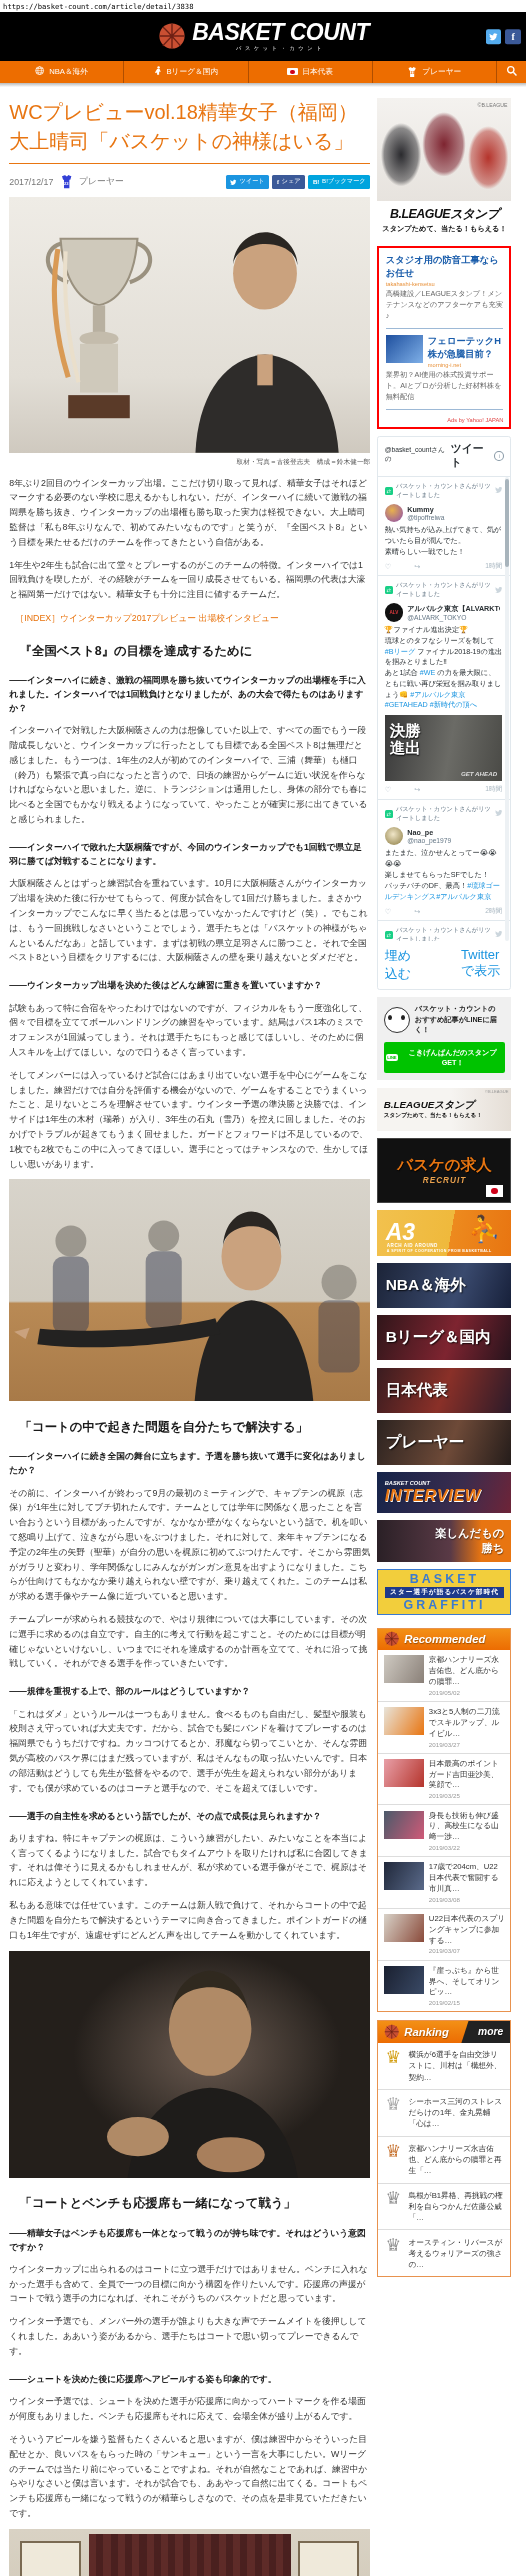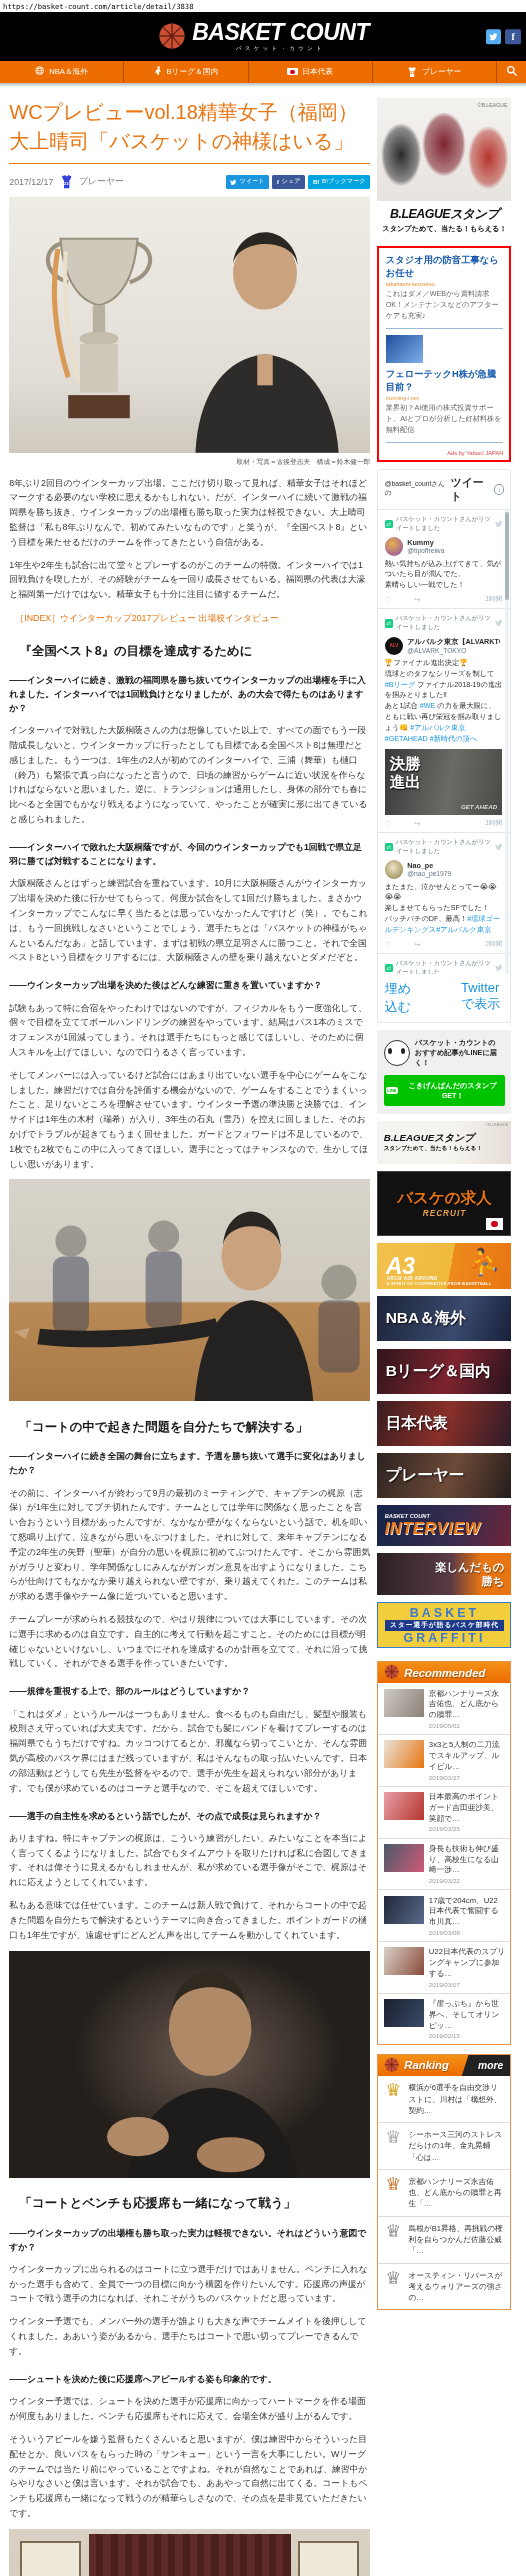--- a/index.html
+++ b/index.html
@@ -50,21 +50,21 @@
     linear-gradient(#f4f2ef,#e7e3de);position:relative;}
   .bl-credit{position:absolute;top:3.1px;right:4.1px;font-size:5.2px;color:#777;}
   .bl-txt{padding:4.1px 3.1px 5.2px;text-align:center;background:#fff;}
   .bl-t1{font-weight:bold;font-style:italic;font-size:12.4px;color:#111;letter-spacing:-0.5px;}
   .bl-t2{font-weight:bold;font-size:7.2px;color:#111;margin-top:1px;}
   .yh{border:2.1px solid #F00;background:#fff;padding:6.2px 6.2px 4.1px;}
   .yh-t{color:#1A5DAB;font-size:9.3px;font-weight:bold;line-height:1.4;cursor:pointer;}
   .yh-u{color:#E8923C;font-size:5.7px;margin-top:1px;}
   .yh-d{color:#666;font-size:7.2px;line-height:1.5;margin-top:2.1px;}
   .yh-sep{border-top:0.5px solid #9db9d6;margin:6.2px 0;}
-  .yh2{display:flex;gap:5.2px;flex-direction:column;}
+  .yh2{display:flex;gap:5.2px;}
   .yh2-img{width:37px;height:28px;flex:none;background:linear-gradient(135deg,#1e4f9e,#7fb0e8);}
   .yh-credit{color:#E04343;font-size:5.7px;text-align:right;margin-top:7.2px;}
   
   .twg{border:0.5px solid #E1E8ED;border-radius:2.6px;background:#fff;}
   .twg-head{padding:5.2px 6.2px;border-bottom:0.5px solid #E1E8ED;font-size:6.7px;color:#292F33;display:flex;align-items:baseline;gap:1px;}
   .twg-big{font-size:10.8px;font-weight:bold;}
   .twg-info{margin-left:auto;width:8.2px;height:8.2px;border:0.5px solid #8899A6;color:#8899A6;border-radius:50%;font-size:5.2px;display:flex;align-items:center;justify-content:center;align-self:center;}
   .twg-scroll{position:relative;height:464px;overflow:hidden;}
   .twg-bar{position:absolute;right:1px;top:2.1px;width:4.1px;height:88px;background:#A8B4BC;border-radius:2.1px;}
   .twg-barbg{position:absolute;right:1px;top:0;bottom:0;width:4.1px;background:#EDF1F4;border-radius:2.1px;}
@@ -332,21 +332,21 @@
     <svg viewBox="0 0 700 440" width="100%" height="100%">
       <ellipse cx="390" cy="150" rx="80" ry="92" fill="#b08a66"></ellipse>
       <path d="M315 120 C325 55 455 50 465 125 C460 75 430 40 390 38 C350 40 320 72 315 120Z" fill="#30291f"></path>
       <path d="M230 440 C245 330 310 270 390 265 C480 270 545 340 560 440Z" fill="#1e1c1a"></path>
       <ellipse cx="250" cy="360" rx="60" ry="38" fill="#b08a66"></ellipse>
       <ellipse cx="430" cy="395" rx="66" ry="34" fill="#a87f5c"></ellipse>
     </svg>
   </div>
 
   <h2 class="sec">「コートとベンチも応援席も一緒になって戦う」</h2>
-  <p class="q">――ウインターカップの出場権も勝ち取った実力は軽視できない。それはどういう意図ですか？</p>
+  <p class="q">――精華女子はベンチも応援席も一体となって戦うのが持ち味です。それはどういう意図ですか？</p>
   <p class="body">ウインターカップに出られるのはコートに立つ選手だけではありません。ベンチに入れなかった選手も含めて、全員で一つの目標に向かう構図を作りたいんです。応援席の声援がコートで戦う選手の力になれば、それこそがうちのバスケットだと思っています。</p>
   <p class="body">ウインター予選でも、メンバー外の選手が誰よりも大きな声でチームメイトを後押ししてくれました。ああいう姿があるから、選手たちはコートで思い切ってプレーできるんです。</p>
   <p class="q">――シュートを決めた後に応援席へアピールする姿も印象的です。</p>
   <p class="body">ウインター予選では、シュートを決めた選手が応援席に向かってハートマークを作る場面が何度もありました。ベンチも応援席もそれに応えて、会場全体が盛り上がるんです。</p>
   <p class="body">そういうアピールを嫌う監督もたくさんいると思いますが、僕は練習中からそういった目配せとか、良いパスをもらった時の「サンキュー」という一言を大事にしたい。Wリーグのチームでは当たり前にやっていることですよね。それが自然なことであれば、練習中からやりなさいと僕は言います。それが試合でも、ああやって自然に出てくる。コートもベンチも応援席も一緒になって戦うのが精華らしさなので、その点を是非見ていただきたいです。</p>
 
   <div class="photo ph4">
     <div class="plaque" style="left:3%;top:12.4px;"></div>
     <div class="plaque" style="right:3%;top:12.4px;"></div>
     <div class="board"></div>
@@ -363,21 +363,21 @@
     </div>
     <div class="bl-txt">
       <div class="bl-t1">B.LEAGUEスタンプ</div>
       <div class="bl-t2">スタンプためて、当たる！もらえる！</div>
     </div>
   </div>
 
   <div class="sb-block yh">
     <div class="yh-t">スタジオ用の防音工事ならお任せ</div>
     <div class="yh-u">takahashi-kensetsu</div>
-    <div class="yh-d">これはダメ／WEBから資料請求OK！メンテナンスなどのアフターケアも充実♪</div>
+    <div class="yh-d">高橋建設／LEAGUEスタンプ！メンテナンスなどのアフターケアも充実♪</div>
     <div class="yh-sep"></div>
     <div class="yh2">
       <div class="yh2-img"></div>
       <div>
         <div class="yh-t">フェローテックH株が急騰目前？</div>
         <div class="yh-u">morning-i.net</div>
       </div>
     </div>
     <div class="yh-d">業界初？AI使用の株式投資サポート。AIとプロが分析した好材料株を無料配信</div>
     <div class="yh-sep"></div>

